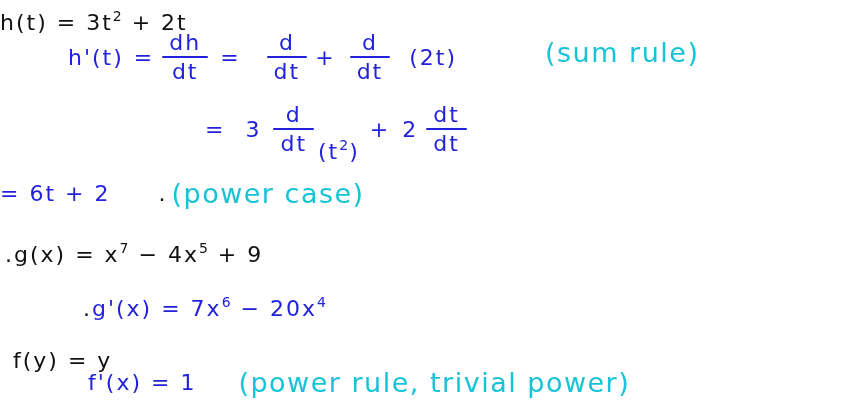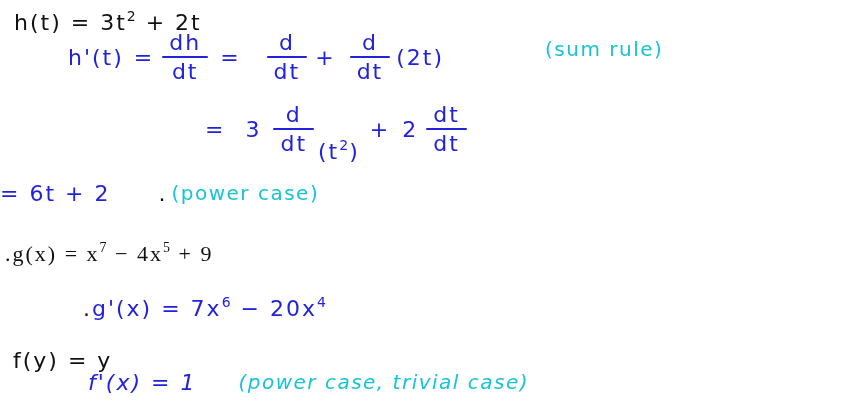--- a/index.html
+++ b/index.html
@@ -25,21 +25,21 @@
   .math {
     font-size: 22px;
     letter-spacing: 2px;
     color: var(--blue, #2222dd);
   }
   .ink {
     color: var(--ink, #111111);
   }
   .note {
     color: var(--teal, #17c3d6);
-    font-size: 20px;
+    font-size: 27px;
     letter-spacing: 1.5px;
   }
   .note.abs {
     position: absolute;
   }
   .mark {
     color: var(--ink, #111111);
   }
   .mtext { display: inline; }
   .sup {
@@ -65,21 +65,21 @@
     border-radius: 1px;
   }
   .frac .den {
     padding: 3px 7px 0 7px;
   }
 </style>
 </head>
 <body>
 
 <div class="line math ink" style="top:6px; height:32px;">
-  <span class="mtext" style="margin-left:14px;"><span>h(t) = 3t</span><span class="sup">2</span><span> + 2t</span></span>
+  <span class="mtext" style=""><span>h(t) = 3t</span><span class="sup">2</span><span> + 2t</span></span>
 </div>
 
 <div class="line math" style="top:28px; height:58px;">
   <span style="margin-left:68px;">h'(t)</span>
   <span style="margin-left:10px;">=</span>
   <span class="frac" style="margin-left:8px;">
     <span class="num">dh</span>
     <span class="bar"></span>
     <span class="den">dt</span>
   </span>
@@ -88,21 +88,21 @@
     <span class="num">d</span>
     <span class="bar"></span>
     <span class="den">dt</span>
   </span>
   <span style="margin-left:8px;">+</span>
   <span class="frac" style="margin-left:14px;">
     <span class="num">d</span>
     <span class="bar"></span>
     <span class="den">dt</span>
   </span>
-  <span style="margin-left:6px;">(2t)</span>
+  <span style="margin-left:19px;">(2t)</span>
   <span class="note abs" style="left:545px; top:9px;">(sum rule)</span>
 </div>
 
 <div class="line math" style="top:100px; height:58px;">
   <span style="margin-left:205px;">=</span>
   <span style="margin-left:20px;">3</span>
   <span class="frac" style="margin-left:12px;">
     <span class="num">d</span>
     <span class="bar"></span>
     <span class="den">dt</span>
@@ -117,27 +117,27 @@
   </span>
 </div>
 
 <div class="line math" style="top:176px; height:34px;">
   <span style="">= 6t + 2</span>
   <span class="mark" style="margin-left:48px;">.</span>
   <span class="note" style="margin-left:4px;">(power case)</span>
 </div>
 
 <div class="line math ink" style="top:234px; height:40px;">
-  <span class="mtext" style="margin-left:5px;font-family:Liberation Serif, serif;"><span class="mark">.</span><span>g(x) = x</span><span class="sup">7</span><span> − 4x</span><span class="sup">5</span><span> + 9</span></span>
+  <span class="mtext" style="margin-left:5px;"><span class="mark">.</span><span>g(x) = x</span><span class="sup">7</span><span> − 4x</span><span class="sup">5</span><span> + 9</span></span>
 </div>
 
 <div class="line math" style="top:274px; height:40px;margin-top:14px;">
   <span class="mtext" style="margin-left:83px;"><span class="mark">.</span><span>g'(x) = 7x</span><span class="sup">6</span><span> − 20x</span><span class="sup">4</span></span>
 </div>
 
 <div class="line math ink" style="top:330px; height:32px;">
   <span style="margin-left:13px;margin-top:28px;">f(y) = y</span>
 </div>
 
-<div class="line math" style="top:364px; height:36px;font-style:italic;">
+<div class="line math" style="top:364px; height:36px;">
   <span style="margin-left:88px;">f'(x) = 1</span>
-  <span class="note" style="margin-left:42px;">(power case, trivial case)</span>
+  <span class="note" style="margin-left:42px;">(power rule, trivial power)</span>
 </div>
 
 </body></html>

